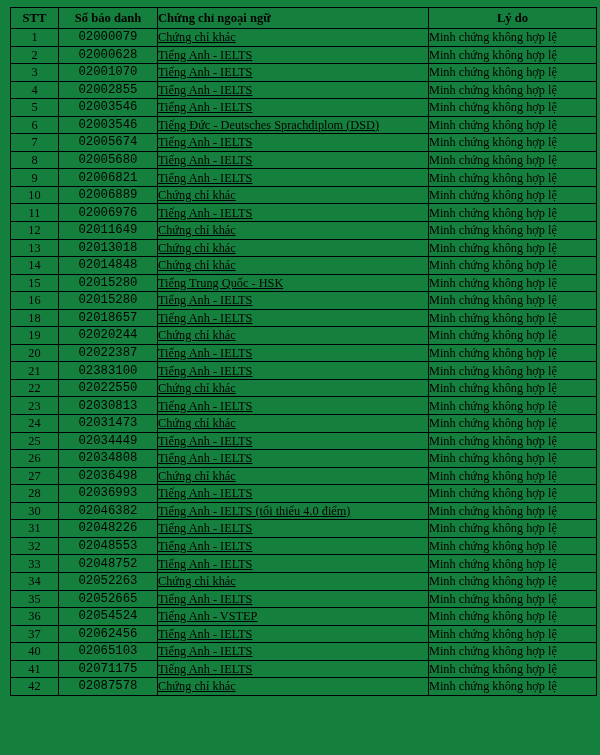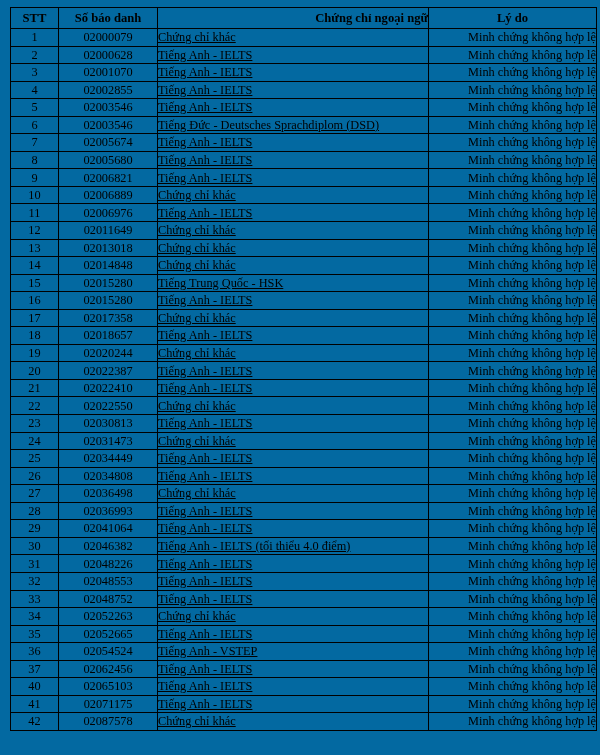--- a/index.html
+++ b/index.html
@@ -11,21 +11,21 @@
     width: 600px;
     height: 755px;
     overflow: hidden;
     font-family: "Liberation Serif", "DejaVu Serif", serif;
     color: #000000;
   }
   #page {
     position: relative;
     width: 600px;
     height: 755px;
-    background: #0369a1;
+    background: #15803d;
   }
   #cert-table {
     position: absolute;
     left: 10px;
     top: 7px;
     width: 582px;
     border-collapse: collapse;
     table-layout: fixed;
     font-size: 12.3px;
     line-height: 1;
@@ -43,34 +43,34 @@
     font-weight: bold;
     text-align: center;
     height: 20px;
     font-size: 12.6px;
   }
   .col-stt   { width: 47px;  text-align: center; }
   .col-sbd   { width: 98px;  text-align: center; }
   .col-cert  { width: 270px; text-align: left; padding-left: 3px; }
   .col-reason{ width: 167px; text-align: center; margin-left: 13px; }
   .cell-stt   { text-align: center; }
-  .cell-sbd   { text-align: center; }
+  .cell-sbd   { text-align: center; font-family: Liberation Mono, monospace; }
   .cell-cert  { text-align: left; padding-left: 3px; text-decoration: underline; }
-  .cell-reason{ text-align: right; }
+  .cell-reason{ text-align: left; }
 </style>
 </head>
 <body>
 
 <div id="page">
   <table id="cert-table">
     <thead>
       <tr>
         <th class="col-stt">STT</th>
         <th class="col-sbd">Số báo danh</th>
-        <th class="col-cert" style="text-align:right;padding-left:0;margin-top:20px;">Chứng chỉ ngoại ngữ</th>
+        <th class="col-cert" style="text-align:left;padding-left:0;margin-top:20px;">Chứng chỉ ngoại ngữ</th>
         <th class="col-reason">Lý do</th>
       </tr>
     </thead>
     <tbody id="table-body">
         <tr>
           <td class="cell-stt">1</td>
           <td class="cell-sbd">02000079</td>
           <td class="cell-cert">Chứng chỉ khác</td>
           <td class="cell-reason">Minh chứng không hợp lệ</td>
         </tr>
@@ -158,46 +158,40 @@
           <td class="cell-cert">Tiếng Trung Quốc - HSK</td>
           <td class="cell-reason">Minh chứng không hợp lệ</td>
         </tr>
         <tr>
           <td class="cell-stt">16</td>
           <td class="cell-sbd">02015280</td>
           <td class="cell-cert">Tiếng Anh - IELTS</td>
           <td class="cell-reason">Minh chứng không hợp lệ</td>
         </tr>
         <tr>
-          <td class="cell-stt">17</td>
-          <td class="cell-sbd">02017358</td>
-          <td class="cell-cert">Chứng chỉ khác</td>
-          <td class="cell-reason">Minh chứng không hợp lệ</td>
-        </tr>
-        <tr>
           <td class="cell-stt">18</td>
           <td class="cell-sbd">02018657</td>
           <td class="cell-cert">Tiếng Anh - IELTS</td>
           <td class="cell-reason">Minh chứng không hợp lệ</td>
         </tr>
         <tr>
           <td class="cell-stt">19</td>
           <td class="cell-sbd">02020244</td>
           <td class="cell-cert">Chứng chỉ khác</td>
           <td class="cell-reason">Minh chứng không hợp lệ</td>
         </tr>
         <tr>
           <td class="cell-stt">20</td>
           <td class="cell-sbd">02022387</td>
           <td class="cell-cert">Tiếng Anh - IELTS</td>
           <td class="cell-reason">Minh chứng không hợp lệ</td>
         </tr>
         <tr>
           <td class="cell-stt">21</td>
-          <td class="cell-sbd">02022410</td>
+          <td class="cell-sbd">02383100</td>
           <td class="cell-cert">Tiếng Anh - IELTS</td>
           <td class="cell-reason">Minh chứng không hợp lệ</td>
         </tr>
         <tr>
           <td class="cell-stt">22</td>
           <td class="cell-sbd">02022550</td>
           <td class="cell-cert">Chứng chỉ khác</td>
           <td class="cell-reason">Minh chứng không hợp lệ</td>
         </tr>
         <tr>
@@ -226,26 +220,20 @@
         </tr>
         <tr>
           <td class="cell-stt">27</td>
           <td class="cell-sbd">02036498</td>
           <td class="cell-cert">Chứng chỉ khác</td>
           <td class="cell-reason">Minh chứng không hợp lệ</td>
         </tr>
         <tr>
           <td class="cell-stt">28</td>
           <td class="cell-sbd">02036993</td>
-          <td class="cell-cert">Tiếng Anh - IELTS</td>
-          <td class="cell-reason">Minh chứng không hợp lệ</td>
-        </tr>
-        <tr>
-          <td class="cell-stt">29</td>
-          <td class="cell-sbd">02041064</td>
           <td class="cell-cert">Tiếng Anh - IELTS</td>
           <td class="cell-reason">Minh chứng không hợp lệ</td>
         </tr>
         <tr>
           <td class="cell-stt">30</td>
           <td class="cell-sbd">02046382</td>
           <td class="cell-cert">Tiếng Anh - IELTS (tối thiểu 4.0 điểm)</td>
           <td class="cell-reason">Minh chứng không hợp lệ</td>
         </tr>
         <tr>

